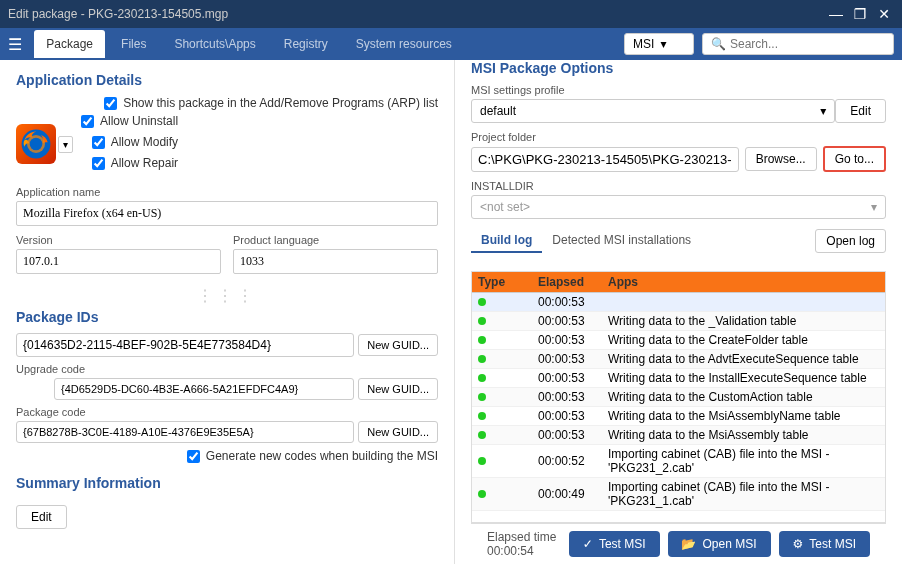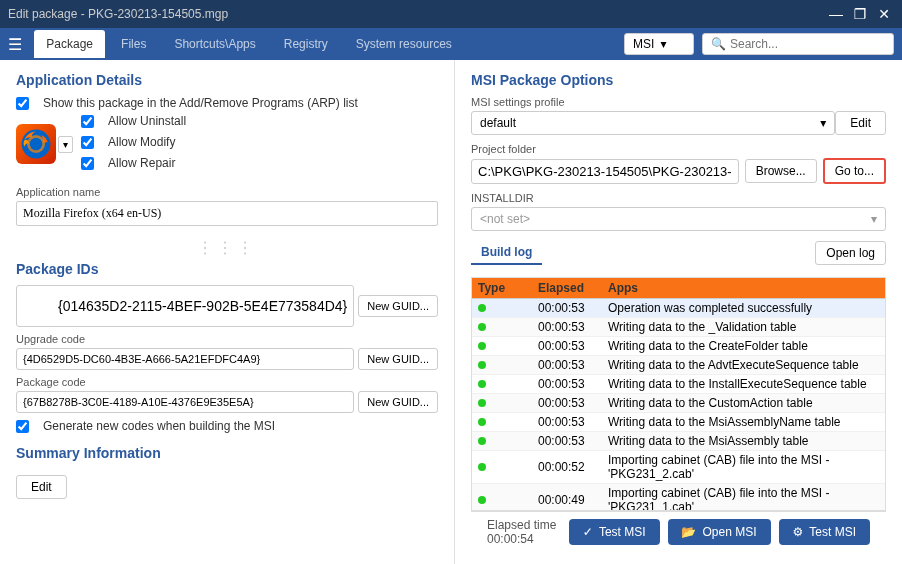--- a/index.html
+++ b/index.html
@@ -83,21 +83,21 @@
     
     .section-title {
       font-size: 14px;
       font-weight: 600;
       color: #2d5a9e;
       margin-bottom: 8px;
     }
     
     .app-details { margin-bottom: 12px; }
     
-    .checkbox-row { display: flex; align-items: center; gap: 14px; margin-bottom: 4px; font-size: 12px; color: #333; }
+    .checkbox-row { display: flex; align-items: center; gap: 6px; margin-bottom: 4px; font-size: 12px; color: #333; justify-content: flex-end; }
     .checkbox-row input[type=checkbox] { width: 13px; height: 13px; }
     
     .app-icon-row {
       display: flex;
       align-items: center;
       gap: 8px;
       margin-bottom: 12px;
     }
     .app-icon-wrapper {
       position: relative;
@@ -155,21 +155,21 @@
       background: white;
       border: 1px solid #ccc;
       border-radius: 3px;
       padding: 4px 14px;
       cursor: pointer;
       font-size: 12px;
       margin-top: 6px;
     }
     
     
-    .right-panel { flex: 1; padding: 12px 16px; overflow: hidden; display: flex; flex-direction: column; }
+    .right-panel { flex: 1; padding: 0 16px; overflow: hidden; display: flex; flex-direction: column; }
     
     .msi-options-title { font-size: 14px; font-weight: 600; color: #2d5a9e; margin-bottom: 8px; }
     
     .profile-row { display: flex; align-items: center; margin-bottom: 8px; }
     .profile-dropdown {
       flex: 1;
       border: 1px solid #ccc;
       border-radius: 3px;
       padding: 4px 8px;
       display: flex;
@@ -225,21 +225,21 @@
       padding: 4px 8px;
       display: flex;
       align-items: center;
       justify-content: space-between;
       cursor: pointer;
       background: white;
       font-size: 12px;
       color: #999;
     }
     
-    .build-log-header { display: flex; align-items: center; gap: 16px; margin-bottom: 12px; }
+    .build-log-header { display: flex; align-items: center; gap: 16px; margin-bottom: 18px; }
     .build-log-tabs { display: flex; gap: 0; }
     .build-tab {
       padding: 4px 10px;
       cursor: pointer;
       font-size: 12px;
       border-bottom: 2px solid transparent;
       color: #555;
     }
     .build-tab.active { border-bottom: 2px solid #2d5a9e; color: #2d5a9e; font-weight: 600; }
     .open-log-btn {
@@ -391,38 +391,48 @@
         </div>
       </div>
 
       <div class="form-row">
         <div class="form-field">
           <label>Application name</label>
           <input type="text" value="Mozilla Firefox (x64 en-US)" style="">
         </div>
       </div>
 
+      <div class="form-row">
+        <div class="form-field">
+          <label>Version</label>
+          <input type="text" value="107.0.1" style="">
+        </div>
+        <div class="form-field">
+          <label>Product language</label>
+          <input type="text" value="1033" style="">
+        </div>
+      </div>
     </div>
 
     <div style="text-align:center; color:#ccc; font-size:16px; letter-spacing:4px; margin: 4px 0;">⋮⋮⋮</div>
 
     <div class="package-ids">
       <div class="section-title">Package IDs</div>
 
       <div style="margin-bottom:6px;">
         <div class="guid-input-wrap">
-          <input type="text" value="{014635D2-2115-4BEF-902B-5E4E773584D4}" style="flex: 1 1 0%; border: 1px solid rgb(204, 204, 204); border-radius: 3px; padding: 12px 6px; font-size: 14px; text-align: right;">
+          <input type="text" value="{014635D2-2115-4BEF-902B-5E4E773584D4}" style="flex: 1 1 0%; border: 1px solid rgb(204, 204, 204); border-radius: 3px; padding: 4px 6px; font-size: 12px;">
           <button class="guid-btn">New GUID...</button>
         </div>
       </div>
 
       <div style="margin-bottom:6px;">
         <div class="field-label">Upgrade code</div>
         <div class="guid-input-wrap">
-          <input type="text" value="{4D6529D5-DC60-4B3E-A666-5A21EFDFC4A9}" style="flex: 1 1 0%; border: 1px solid rgb(204, 204, 204); border-radius: 3px; padding: 4px 6px; font-size: 11px;">
+          <input type="text" value="{4D6529D5-DC60-4B3E-A666-5A21EFDFC4A9}" style="flex: 1 1 0%; border: 1px solid rgb(204, 204, 204); border-radius: 3px; padding: 4px 6px; font-size: 11px; margin-left: 38px;">
           <button class="guid-btn">New GUID...</button>
         </div>
       </div>
 
       <div style="margin-bottom:6px;">
         <div class="field-label">Package code</div>
         <div class="guid-input-wrap">
           <input type="text" value="{67B8278B-3C0E-4189-A10E-4376E9E35E5A}" style="flex: 1 1 0%; border: 1px solid rgb(204, 204, 204); border-radius: 3px; padding: 4px 6px; font-size: 11px;">
           <button class="guid-btn">New GUID...</button>
         </div>
@@ -465,38 +475,38 @@
     <div class="installdir-row">
       <div class="installdir-dropdown">
         <span>&lt;not set&gt;</span>
         <span>▾</span>
       </div>
     </div>
 
     <div class="build-log-header">
       <div class="build-log-tabs">
         <div class="build-tab active">Build log</div>
+        <div class="build-tab">Detected MSI installations</div>
       </div>
       <button class="open-log-btn">Open log</button>
     </div>
 
     <div class="log-table">
       <div class="log-header">
         <span>Type</span>
         <span>Elapsed</span>
         <span>Apps</span>
         <span></span>
       </div>
       <div class="log-body">
         <div class="log-row highlight">
           <div class="log-type">
               <span class="dot"></span>
             </div>
           <span>00:00:53</span>
-          <span>Operation was completed successfully</span>
         </div>
         <div class="log-row">
           <div class="log-type">
               <span class="dot"></span>
             </div>
           <span>00:00:53</span>
           <span>Writing data to the _Validation table</span>
         </div>
         <div class="log-row">
           <div class="log-type">

